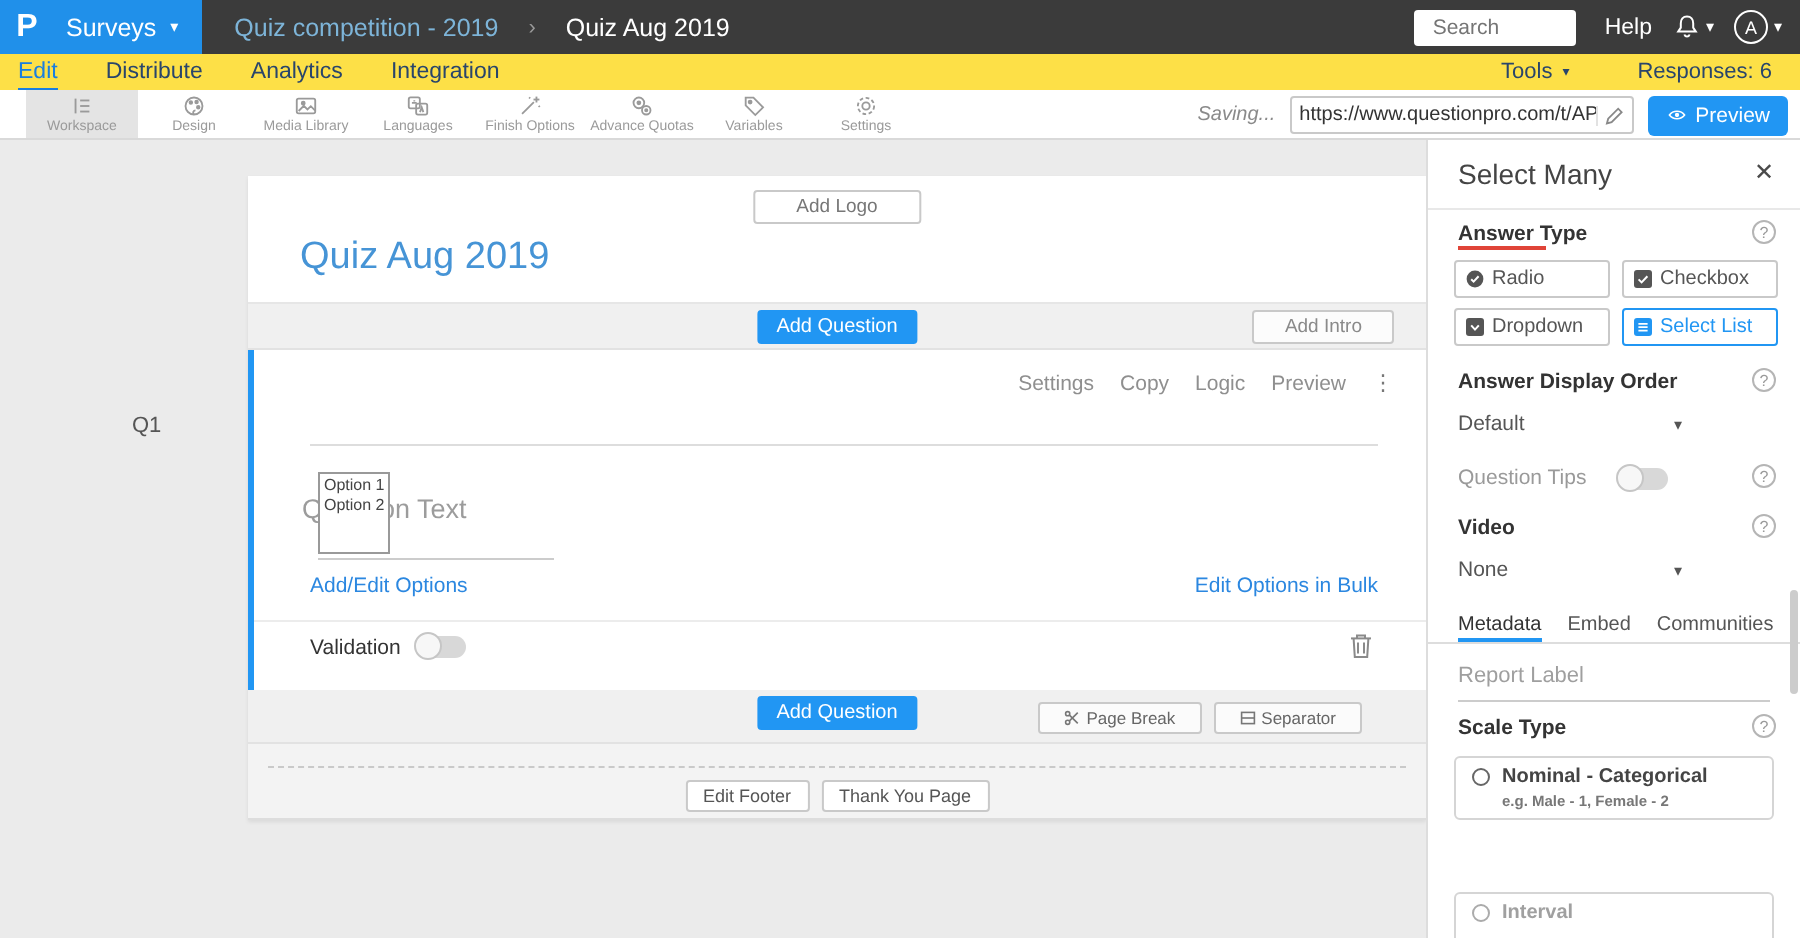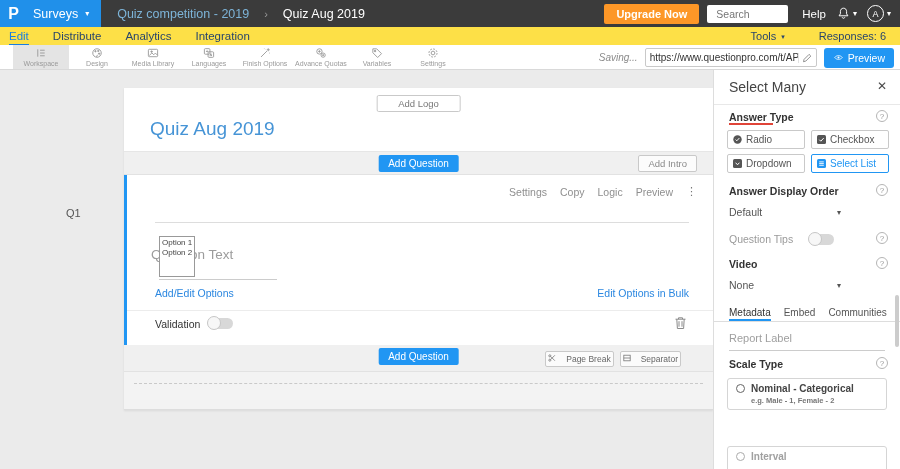--- a/index.html
+++ b/index.html
@@ -53,23 +53,23 @@
   .q-number { position:absolute; left:66px; top:137px; font-size:11px; color:#555; }
 
   .card { position:absolute; left:124px; top:18px; width:589px; box-shadow:0 1px 2px rgba(0,0,0,.08); }
   .sec-head { background:#fff; height:64px; position:relative; border-bottom:1px solid #e6e6e6; }
   .add-logo-btn { position:absolute; left:50%; transform:translateX(-50%); top:7px; background:#fff; border:1px solid #c9c9c9; border-radius:2px; color:#777; font-size:9.5px; padding:2px 21px; cursor:pointer; font-family:inherit; }
   .survey-title { position:absolute; left:26px; top:30px; font-size:19px; color:#4694d6; }
   .strip { background:#f0f0f0; position:relative; border-bottom:1px solid #e2e2e2; }
   .strip1 { height:23px; }
   .strip2 { height:27px; }
   .add-q-btn { position:absolute; left:50%; transform:translateX(-50%); top:3px; background:#2196f3; color:#fff; border:none; border-radius:2px; font-size:10px; padding:3px 10px; cursor:pointer; font-family:inherit; }
-  .add-intro-btn { position:absolute; right:16px; top:3px; background:#fcfcfc; border:1px solid #c9c9c9; border-radius:2px; color:#8a8a8a; font-size:9.5px; padding:2px 9px; cursor:pointer; font-family:inherit; }
+  .add-intro-btn { position:absolute; right:16px; top:3px; background:#fcfcfc; border:1px solid #c9c9c9; border-radius:2px; color:#8a8a8a; font-size:9.5px; padding:2px 15px; cursor:pointer; font-family:inherit; }
   .strip-right { position:absolute; right:32px; top:6px; display:flex; gap:6px; }
-  .mini-btn { background:#fbfbfb; border:1px solid #c9c9c9; border-radius:2px; color:#666; font-size:8.5px; padding:2px 2px; display:flex; gap:10px; cursor:pointer; font-family:inherit; }
+  .mini-btn { background:#fbfbfb; border:1px solid #c9c9c9; border-radius:2px; color:#666; font-size:8.5px; padding:2px 12px; display:flex; align-items:center; gap:3px; cursor:pointer; font-family:inherit; }
   .mini-btn svg { width:8px; height:8px; stroke:#777; fill:none; stroke-width:1; }
 
   .q-block { background:#fff; height:170px; position:relative; border-left:3px solid #2196f3; }
   .q-menu { position:absolute; top:10px; right:16px; display:flex; align-items:center; gap:13px; }
   .q-menu-link { font-size:10.5px; color:#8f8f8f; cursor:pointer; }
   .dots-icon { color:#777; font-size:11px; cursor:pointer; }
   .q-text { position:absolute; left:24px; top:28px; font-size:13.5px; color:#9c9c9c;margin-top:44px; }
   .q-underline { position:absolute; left:28px; right:24px; top:47px; border-bottom:1px solid #ddd; }
   .listbox { position:absolute; left:32px; top:61px; width:36px; height:41px; border:1px solid #999; background:#fff; padding:1px 2px; cursor:pointer; }
   .listbox div { font-size:8px; color:#444; line-height:9.5px; white-space:nowrap; }
@@ -131,21 +131,20 @@
       <span>Surveys</span>
       <span class="caret">▾</span>
     </div>
   </div>
   <nav class="crumbs">
     <span class="crumb-parent">Quiz competition - 2019</span>
     <span class="crumb-sep">›</span>
     <span class="crumb-current">Quiz Aug 2019</span>
   </nav>
   <div class="top-right">
-    <button class="upgrade-btn">Upgrade Now</button>
     <div class="searchbox">
       <svg viewBox="0 0 12 12" width="10" height="10">
           <circle cx="5" cy="5" r="3.4" fill="none" stroke="#777" stroke-width="1.1"></circle>
           <line x1="7.7" y1="7.7" x2="10.6" y2="10.6" stroke="#777" stroke-width="1.1"></line>
         </svg>
       <input type="text" placeholder="Search" style="">
     </div>
     <span class="help-label">Help</span>
     <span class="bell-wrap">
       <svg viewBox="0 0 13 13" width="13" height="13">
@@ -331,20 +330,24 @@
               <rect x="1" y="1.5" width="8" height="7"></rect>
               <line x1="1" y1="5" x2="9" y2="5"></line>
             </svg>
           <span>Separator</span>
         </button>
       </div>
     </section>
 
     <section class="sec-foot">
       <div class="dash-line"></div>
+      <div class="foot-btns">
+        <button class="foot-btn">Edit Footer</button>
+        <button class="foot-btn">Thank You Page</button>
+      </div>
     </section>
   </div>
 
   <aside class="panel">
     <div class="panel-title">Select Many</div>
     <span class="close-icon">✕</span>
     <div class="p-div" style="top:34px"></div>
 
     <span class="p-label" style="top:41px">Answer Type</span>
     <div class="red-underline"></div>

